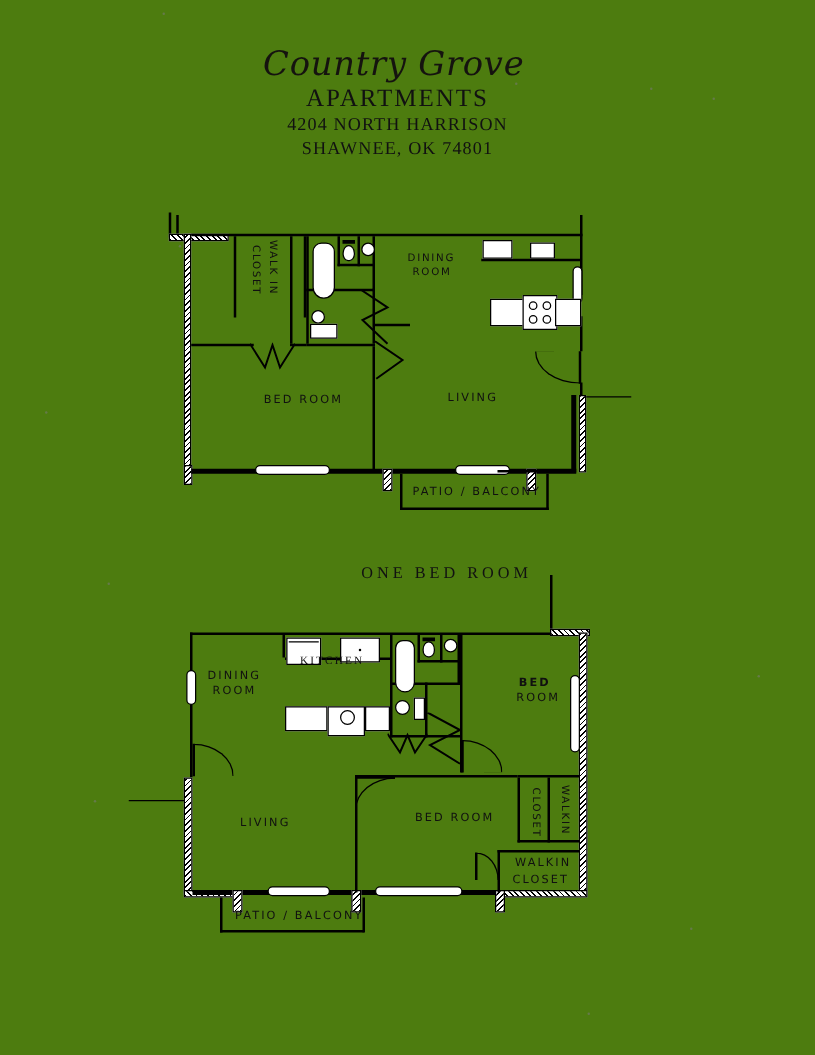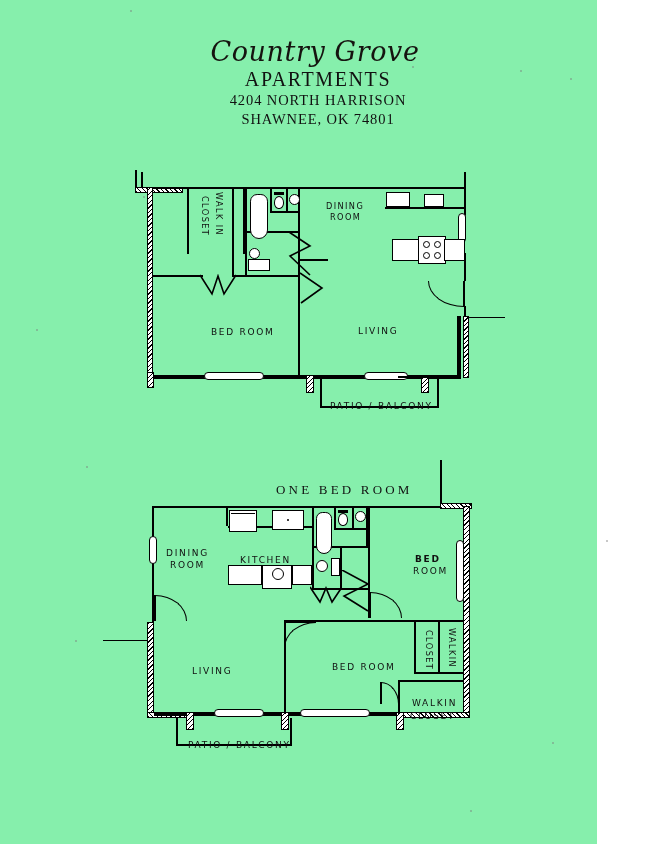--- a/index.html
+++ b/index.html
@@ -11,23 +11,23 @@
     width: 652px;
     height: 844px;
     position: relative;
     font-family: "Liberation Serif", serif;
     color: #111111;
     overflow: hidden;
   }
   #sheet {
     position: absolute;
     left: 0; top: 0;
-    width: 597px;
+    width: 652px;
     height: 844px;
-    background: #86efac;
+    background: #4d7c0f;
   }
   
   .header {
     position: absolute;
     left: 0;
     top: 38px;
     width: 652px;
     text-align: center;
   }
   .brand-script {
@@ -70,21 +70,21 @@
   .room-label {
     position: absolute;
     font-family: "DejaVu Sans", sans-serif;
     font-size: 8.2px;
     letter-spacing: 1.4px;
     color: #101010;
     white-space: nowrap;
     line-height: 1.25;
     transform-origin: left top;
   }
-  .room-label.big { font-size: 9px; letter-spacing: 1.7px; margin-top: 12px; }
+  .room-label.big { font-size: 9px; letter-spacing: 1.7px; }
   .vert {
     writing-mode: vertical-rl;
     text-orientation: mixed;
   }
   
   .hatch {
     position: absolute;
     background-color: #ffffff;
     border: 1px solid #000;
     box-sizing: border-box;
@@ -240,21 +240,21 @@
     <div class="swing swing-bl" style="left:428px;top:281px;width:36px;height:26px;"></div>
     <div class="leaf" style="left:463px;top:281px;width:2px;height:26px;"></div>
 
     <div class="room-label big" style="left:358px;top:314px;">LIVING</div>
 
     <div class="w" style="left:320px;top:379px;width:1.6px;height:29px;"></div>
     <div class="w" style="left:437px;top:379px;width:1.6px;height:29px;"></div>
     <div class="w" style="left:320px;top:406px;width:119px;height:1.6px;"></div>
     <div class="room-label big" style="left:330px;top:389px;">PATIO / BALCONY</div>
 
-    <div class="plan-caption" style="left:276px;top:450px;margin-top:32px;">ONE BED ROOM</div>
+    <div class="plan-caption" style="left:289px;top:450px;">ONE BED ROOM</div>
   </div>
 
   <div class="plan" style="left:0;top:0;width:652px;height:844px;">
 
     <div class="stub" style="left:440px;top:460px;width:2px;height:48px;"></div>
 
     <div class="w" style="left:152px;top:506px;width:290px;height:2px;"></div>
     <div class="w" style="left:152px;top:506px;width:2px;height:116px;"></div>
 
     <div class="hatch" style="left:440px;top:503px;width:32px;height:6px;"></div>
@@ -282,21 +282,21 @@
 
     <div class="swing swing-tr" style="left:155px;top:595px;width:32px;height:26px;"></div>
     <div class="leaf" style="left:154px;top:595px;width:2px;height:26px;"></div>
 
     <div class="w" style="left:226px;top:508px;width:2px;height:18px;"></div>
     <div class="w" style="left:228px;top:526px;width:84px;height:2px;"></div>
     <div class="fx" style="left:229px;top:510px;width:28px;height:22px;"></div>
     <div class="w" style="left:231px;top:513px;width:24px;height:1.4px;"></div>
     <div class="fx" style="left:272px;top:510px;width:32px;height:20px;"></div>
     <div class="speck" style="left:287px;top:519px;width:2px;height:2px;background:#000;opacity:1;"></div>
-    <div class="room-label big" style="left:240px;top:543px;">KITCHEN</div>
+    <div class="room-label big" style="left:240px;top:523px;font-family:Liberation Serif, serif;">KITCHEN</div>
     <div class="w" style="left:228px;top:565px;width:84px;height:2px;"></div>
     <div class="fx" style="left:228px;top:565px;width:34px;height:20px;"></div>
     <div class="fx" style="left:262px;top:565px;width:30px;height:24px;"></div>
     <div class="fx fx-round" style="left:272px;top:568px;width:12px;height:12px;"></div>
     <div class="fx" style="left:292px;top:565px;width:20px;height:20px;"></div>
 
     <div class="w" style="left:312px;top:508px;width:2px;height:82px;"></div>
     <div class="w" style="left:366px;top:508px;width:2px;height:40px;"></div>
     <div class="w" style="left:312px;top:546px;width:56px;height:2px;"></div>
     <div class="w" style="left:340px;top:546px;width:2px;height:44px;"></div>

